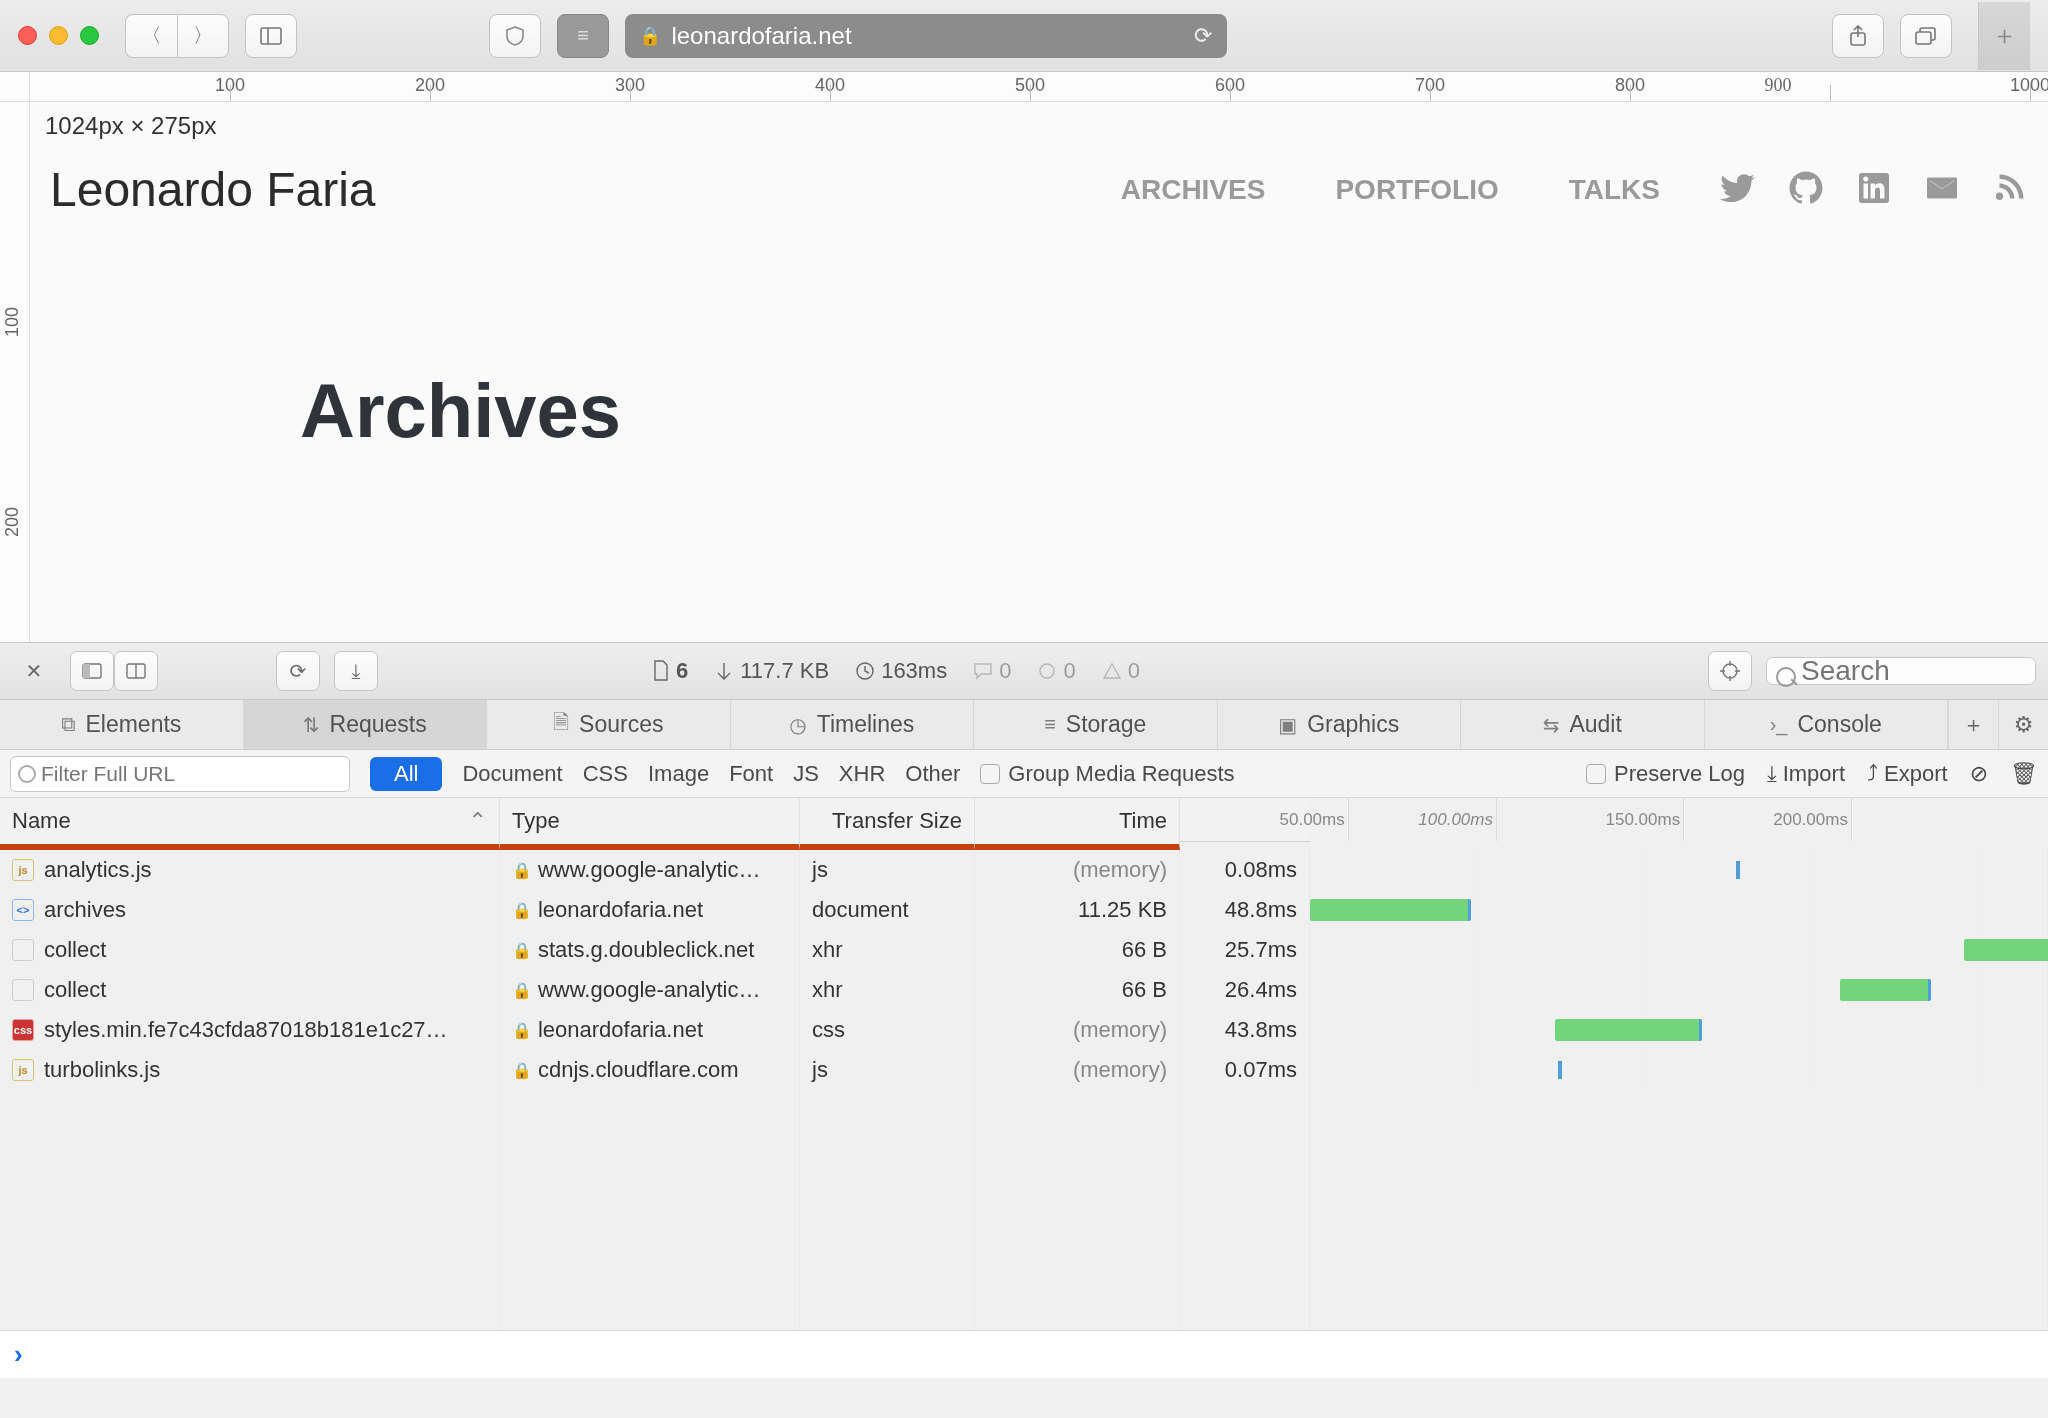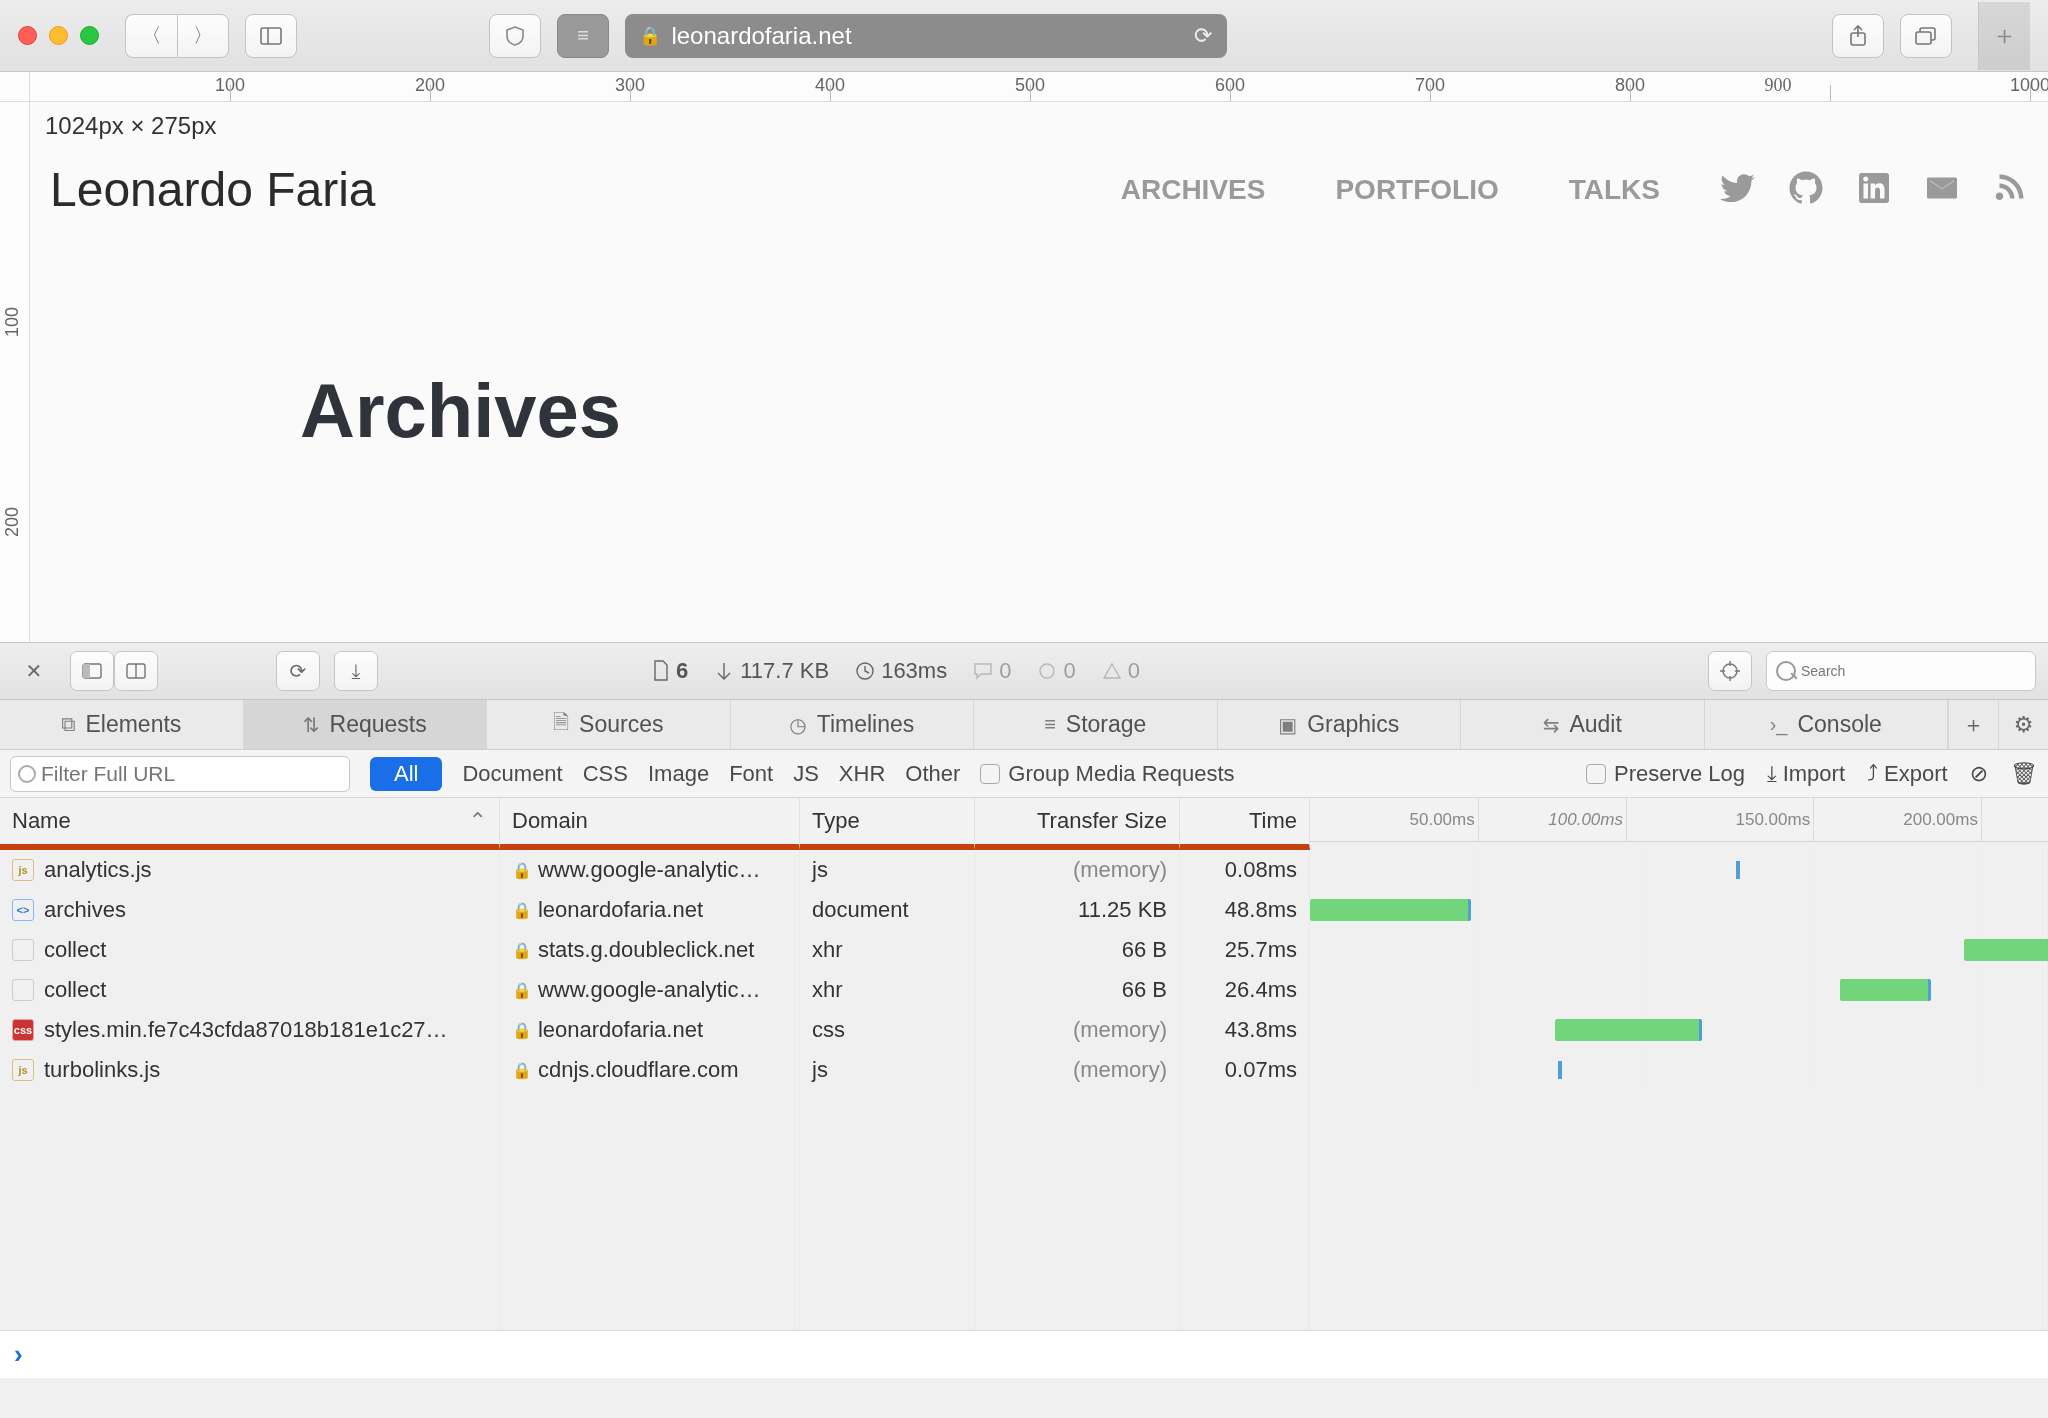--- a/index.html
+++ b/index.html
@@ -58,21 +58,21 @@
   height:58px; background:linear-gradient(#eeeeee,#e2e2e2); border-top:1px solid #c7c7c7; border-bottom:1px solid #c7c7c7;
   display:flex; align-items:center; padding:0 12px; gap:14px;
 }
 .dt-ic { width:44px; height:40px; border:1px solid #c6c6c6; border-radius:7px; display:flex; align-items:center; justify-content:center;
   background:linear-gradient(#fdfdfd,#f3f3f3); color:#6a6a6a; font-size:20px;}
 .dt-ic.plain{ border:none; background:none;}
 .dt-summary { display:flex; gap:26px; margin-left:260px; font-size:22px; color:#555; align-items:center;}
 .dt-summary span{display:flex; align-items:center; gap:6px;}
 .dt-search { margin-left:auto; width:270px;}
 .dt-search input{
-  width:100%; height:40px; border:1px solid #c9c9c9; border-radius:7px; background:#fdfdfd; font-size:14px; padding:0 12px 0 34px;
+  width:100%; height:28px; border:1px solid #c9c9c9; border-radius:7px; background:#fdfdfd; font-size:28px; padding:0 12px 0 34px;
   color:#777;
 }
 .dt-search{position:relative;}
 .dt-search::before{content:"";position:absolute;left:10px;top:10px;width:16px;height:16px;border:2px solid #999;border-radius:50%;}
 .dt-search::after{content:"";position:absolute;left:24px;top:24px;width:8px;height:2px;background:#999;transform:rotate(45deg);}
 
 
 .dt-tabs { height:50px; background:#eaeaea; border-bottom:1px solid #cfcfcf; display:flex; align-items:stretch;}
 .dt-tab { flex:1; display:flex; align-items:center; justify-content:center; gap:10px; font-size:23px; color:#525252; border-right:1px solid #d7d7d7;}
 .dt-tab.active { background:#d6d6d6; font-weight:500;}
@@ -356,21 +356,20 @@
       </span>
     <span class="lk">⤓ <span>Import</span></span>
     <span class="lk">⤴ <span>Export</span></span>
     <span>⊘</span>
     <span>🗑</span>
   </div>
 </div>
 
 <div class="net">
   <div class="hd sort">Name</div>
-  <div class="hd">Domain</div>
   <div class="hd">Type</div>
   <div class="hd" style="justify-content:flex-end">Transfer Size</div>
   <div class="hd" style="justify-content:flex-end">Time</div>
   <div class="wf-head" id="wf-head">
       <div class="m" style="left: 167.727px;">
         <span>50.00ms</span>
       </div>
       <div class="m" style="left: 316px; font-style: italic;">
         <span>100.00ms</span>
       </div>

